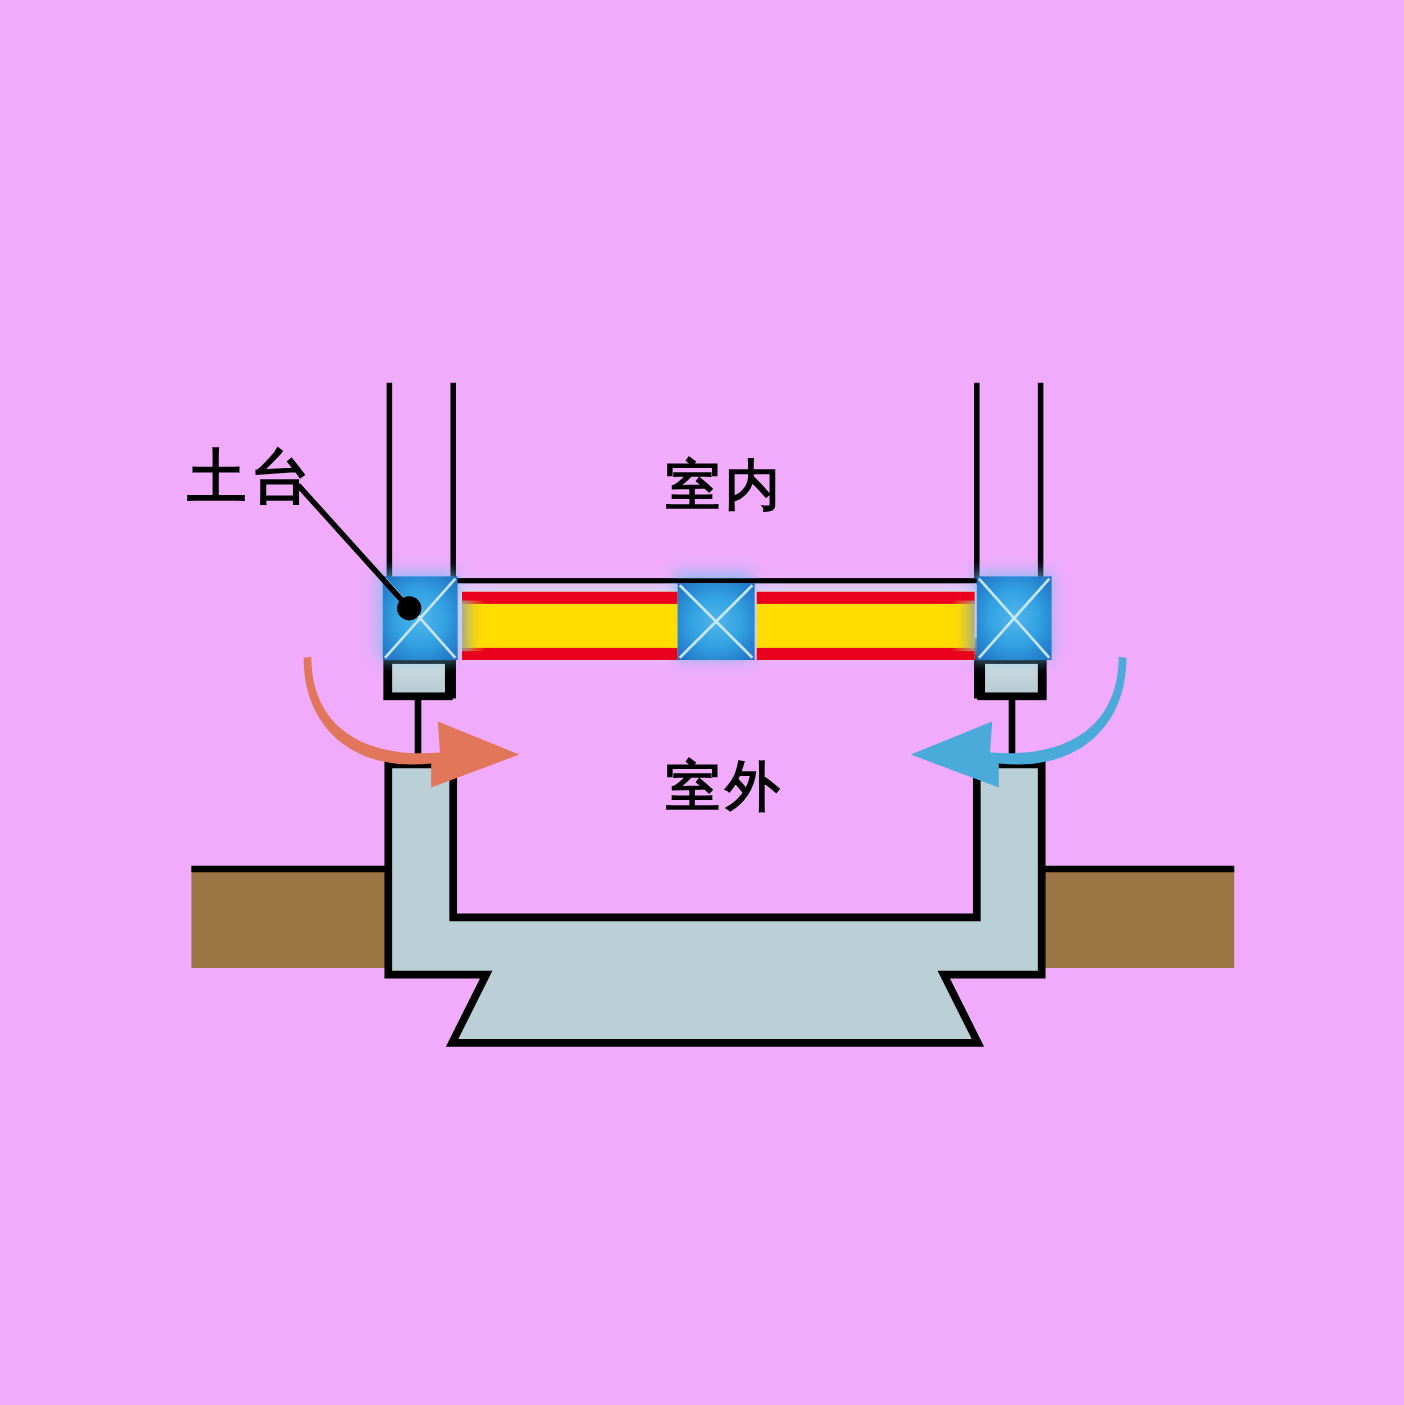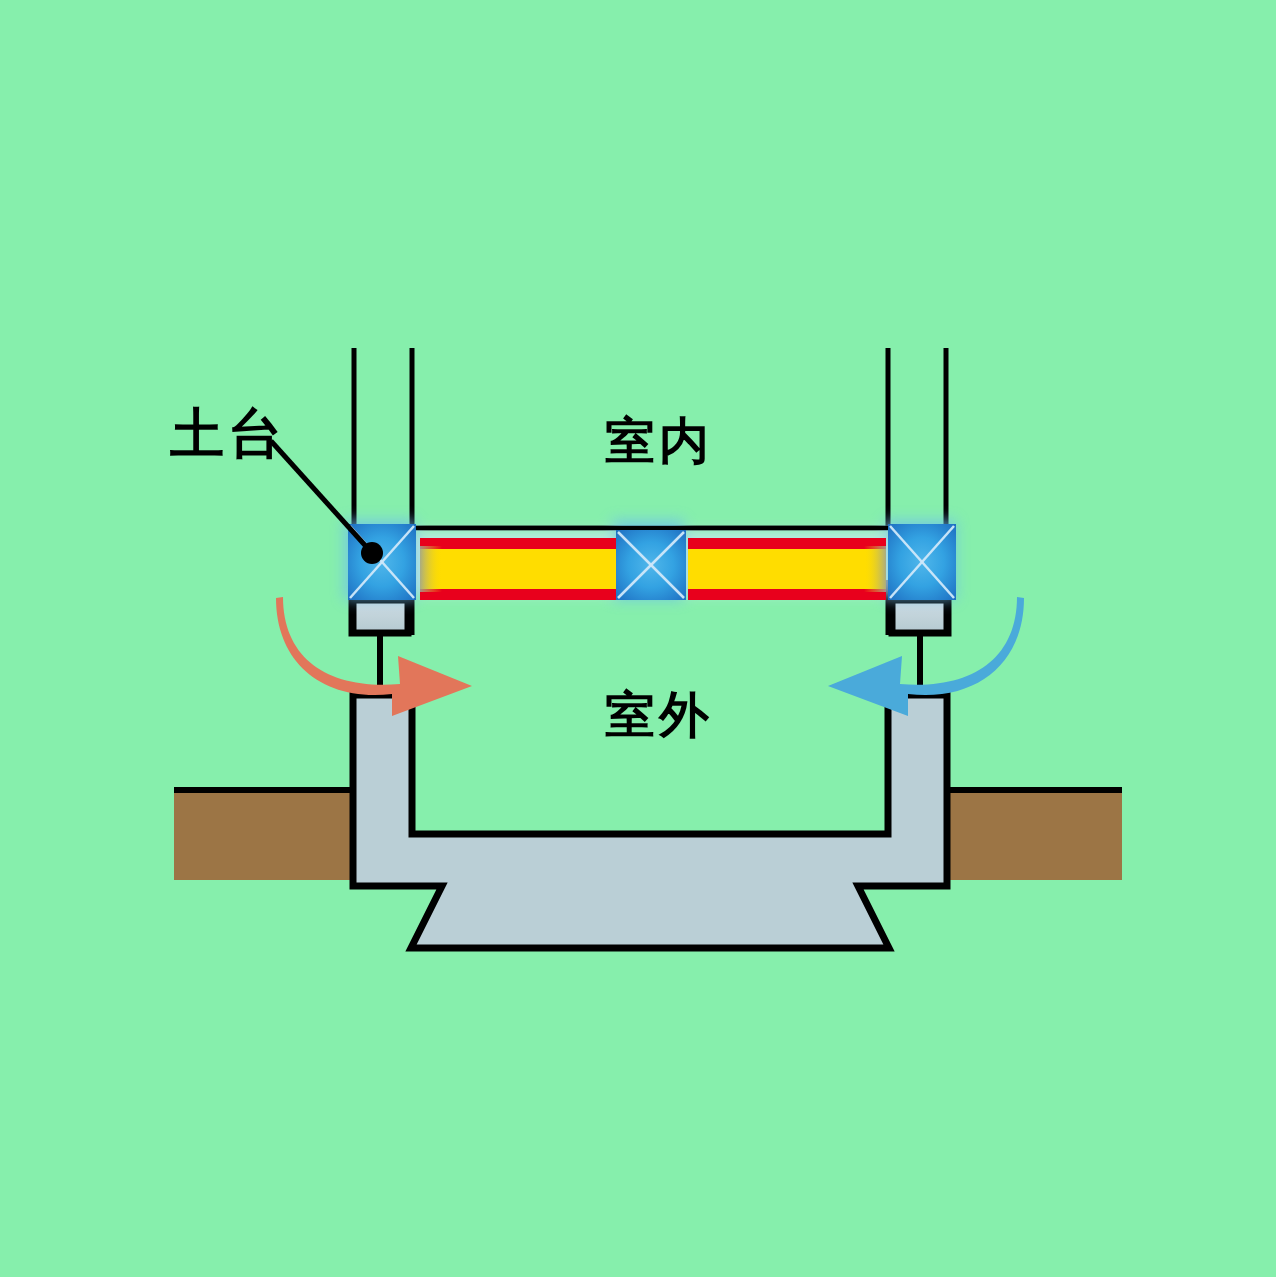--- a/index.html
+++ b/index.html
@@ -11,21 +11,21 @@
   body {
     width: 1276px;
     height: 1277px;
     font-family: "DejaVu Sans", "Liberation Sans", sans-serif;
     overflow: hidden;
   }
   #diagram-root {
     position: relative;
     width: 1276px;
     height: 1277px;
-    background: #86efac;
+    background: #f0abfc;
     text-decoration: underline;
   }
   #diagram-svg {
     position: absolute;
     top: 0;
     left: 0;
     width: 1276px;
     height: 1277px;
     display: block;
   }

